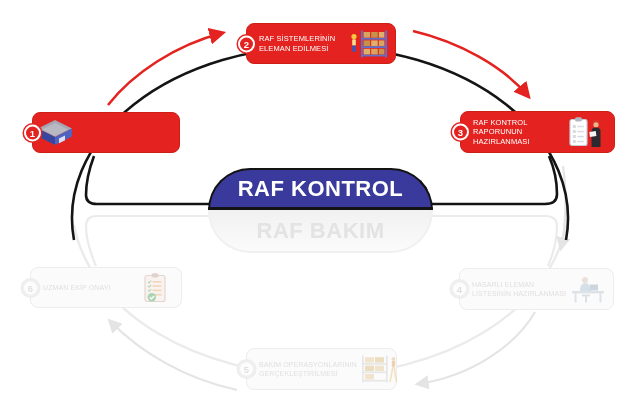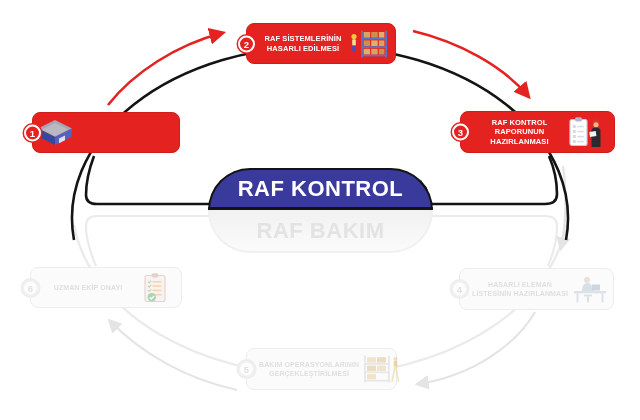--- a/index.html
+++ b/index.html
@@ -24,21 +24,21 @@
     color:#E3E3E3;font-weight:bold;font-size:22px;letter-spacing:.5px;
   }
   
   .step{
     position:absolute;box-sizing:border-box;border-radius:8px;z-index:3;
     display:flex;align-items:center;
   }
   .step.active{background:#E42320;border:1px solid #CE1F17;color:#ffffff;}
   .step.inactive{background:#FBFBFB;border:1.5px solid #EDEDED;color:#DFDFDF;}
   .step .txt{
-    flex:1;text-align:center;font-weight:bold;font-size:7.5px;line-height:9.5px;
+    flex:1;text-align:left;font-weight:normal;font-size:7.5px;line-height:9.5px;
     letter-spacing:.1px;padding-left:12px;
   }
   .step.inactive .txt{font-size:7px;line-height:9px;}
   .step .txt span{display:block;white-space:nowrap;}
   .step .ic{flex:none;width:44px;display:flex;align-items:center;justify-content:center;padding-right:4px;}
   .num{
     position:absolute;left:-9px;top:50%;transform:translateY(-50%);
     width:17px;height:17px;border-radius:50%;box-sizing:border-box;
     display:flex;align-items:center;justify-content:center;
     font-size:9.5px;font-weight:bold;
@@ -98,21 +98,21 @@
         <polygon points="35,9.5 18,18 18,26 35,17.5" fill="#5163C0"></polygon>
         <polygon points="22,19.4 28,16.4 28,21.2 22,24.2" fill="#DDE2F2"></polygon>
       </svg>
     </div>
   </div>
 
   <div id="step2" class="step active">
     <div class="num">2</div>
     <div class="txt">
       <span>RAF SİSTEMLERİNİN</span>
-      <span>HASARLI EDİLMESİ</span>
+      <span>ELEMAN EDİLMESİ</span>
     </div>
     <div class="ic">
       <svg width="40" height="30" viewBox="0 0 40 30">
         <circle cx="5" cy="7.5" r="2.6" fill="#F3C83F"></circle>
         <rect x="3.2" y="10.2" width="3.6" height="6.5" rx="1" fill="#F6DE8D"></rect>
         <rect x="3.2" y="16.5" width="3.6" height="6.2" fill="#3F55B5"></rect>
         <rect x="12" y="1.5" width="1.8" height="27" fill="#5E71CC"></rect>
         <rect x="36.2" y="1.5" width="1.8" height="27" fill="#5E71CC"></rect>
         <rect x="12" y="8.8" width="26" height="1.8" fill="#5E71CC"></rect>
         <rect x="12" y="17.2" width="26" height="1.8" fill="#5E71CC"></rect>

